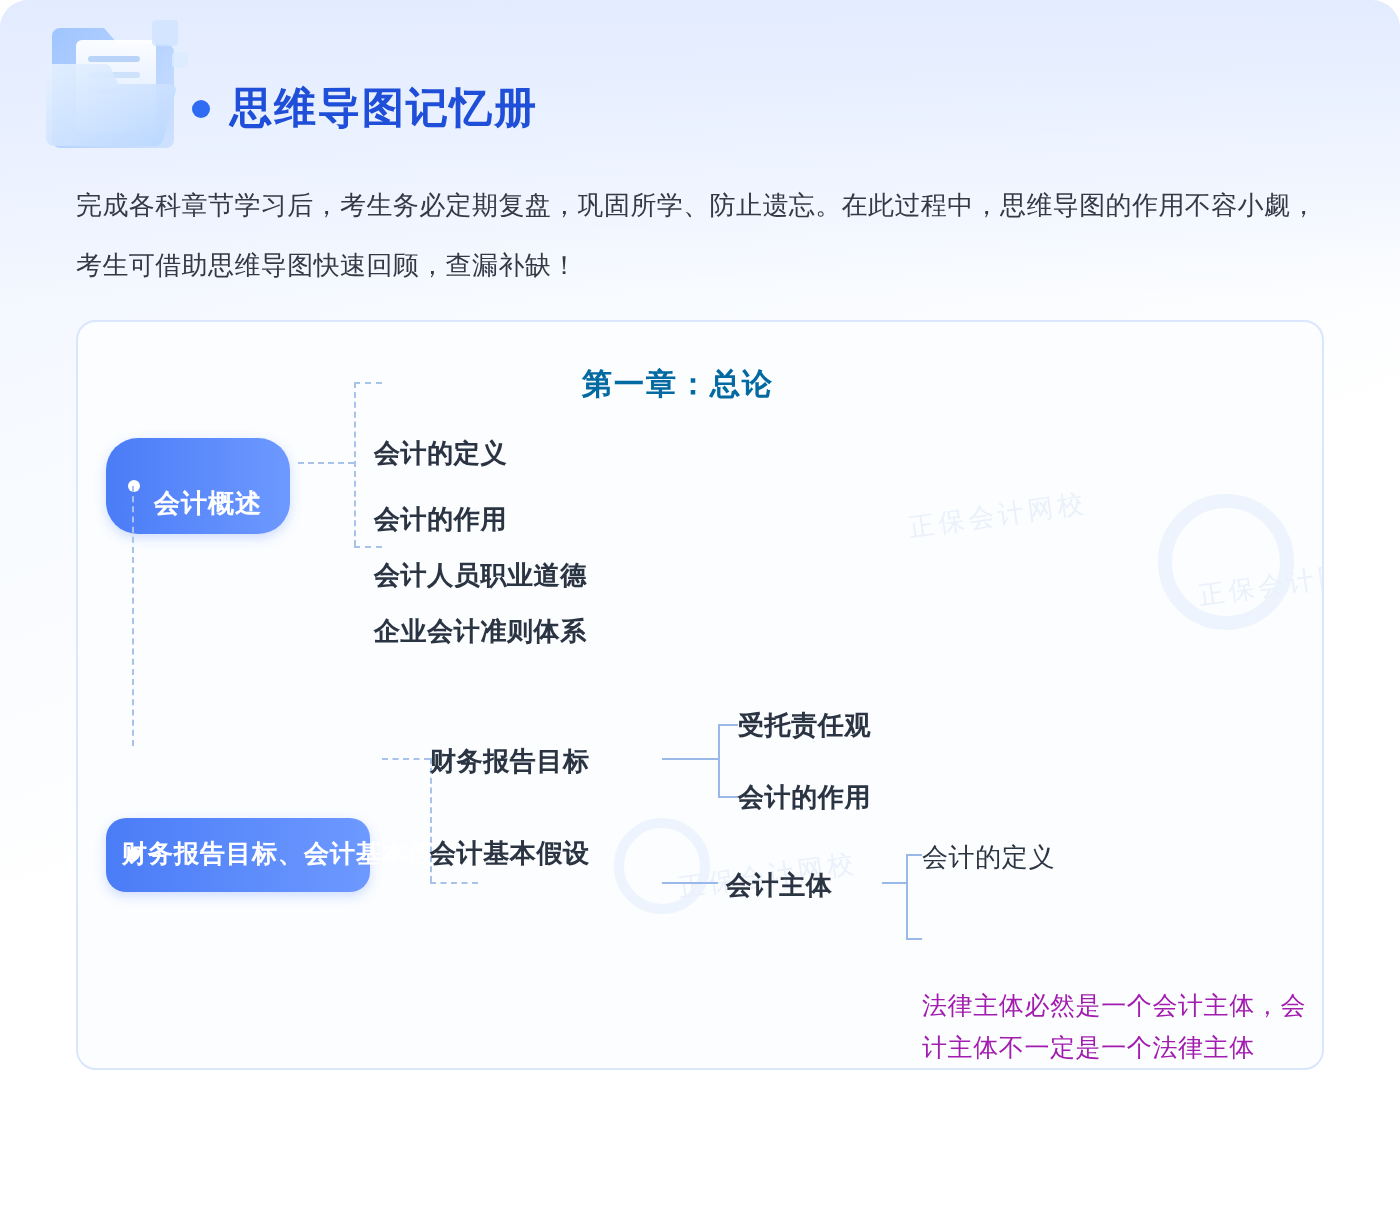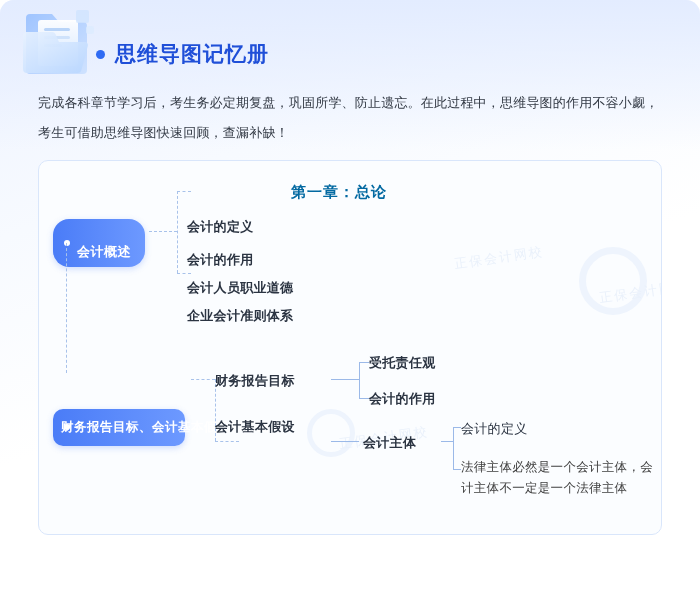--- a/index.html
+++ b/index.html
@@ -173,23 +173,24 @@
     white-space: nowrap;
     letter-spacing: 0.3px;
   }
   .leaf.sub {
     font-weight: bold;
     color: #2b3442;
   }
   .leaf.small {
     font-size: 12.5px;
     font-weight: normal;
-    color: #404040;
+    color: #a21caf;
     line-height: 21px;
     white-space: normal;
+    margin-top: 36px;
   }
 
   .hline {
     position: absolute;
     height: 1px;
     background: #9bb9e8;
   }
   .vline {
     position: absolute;
     width: 1px;

